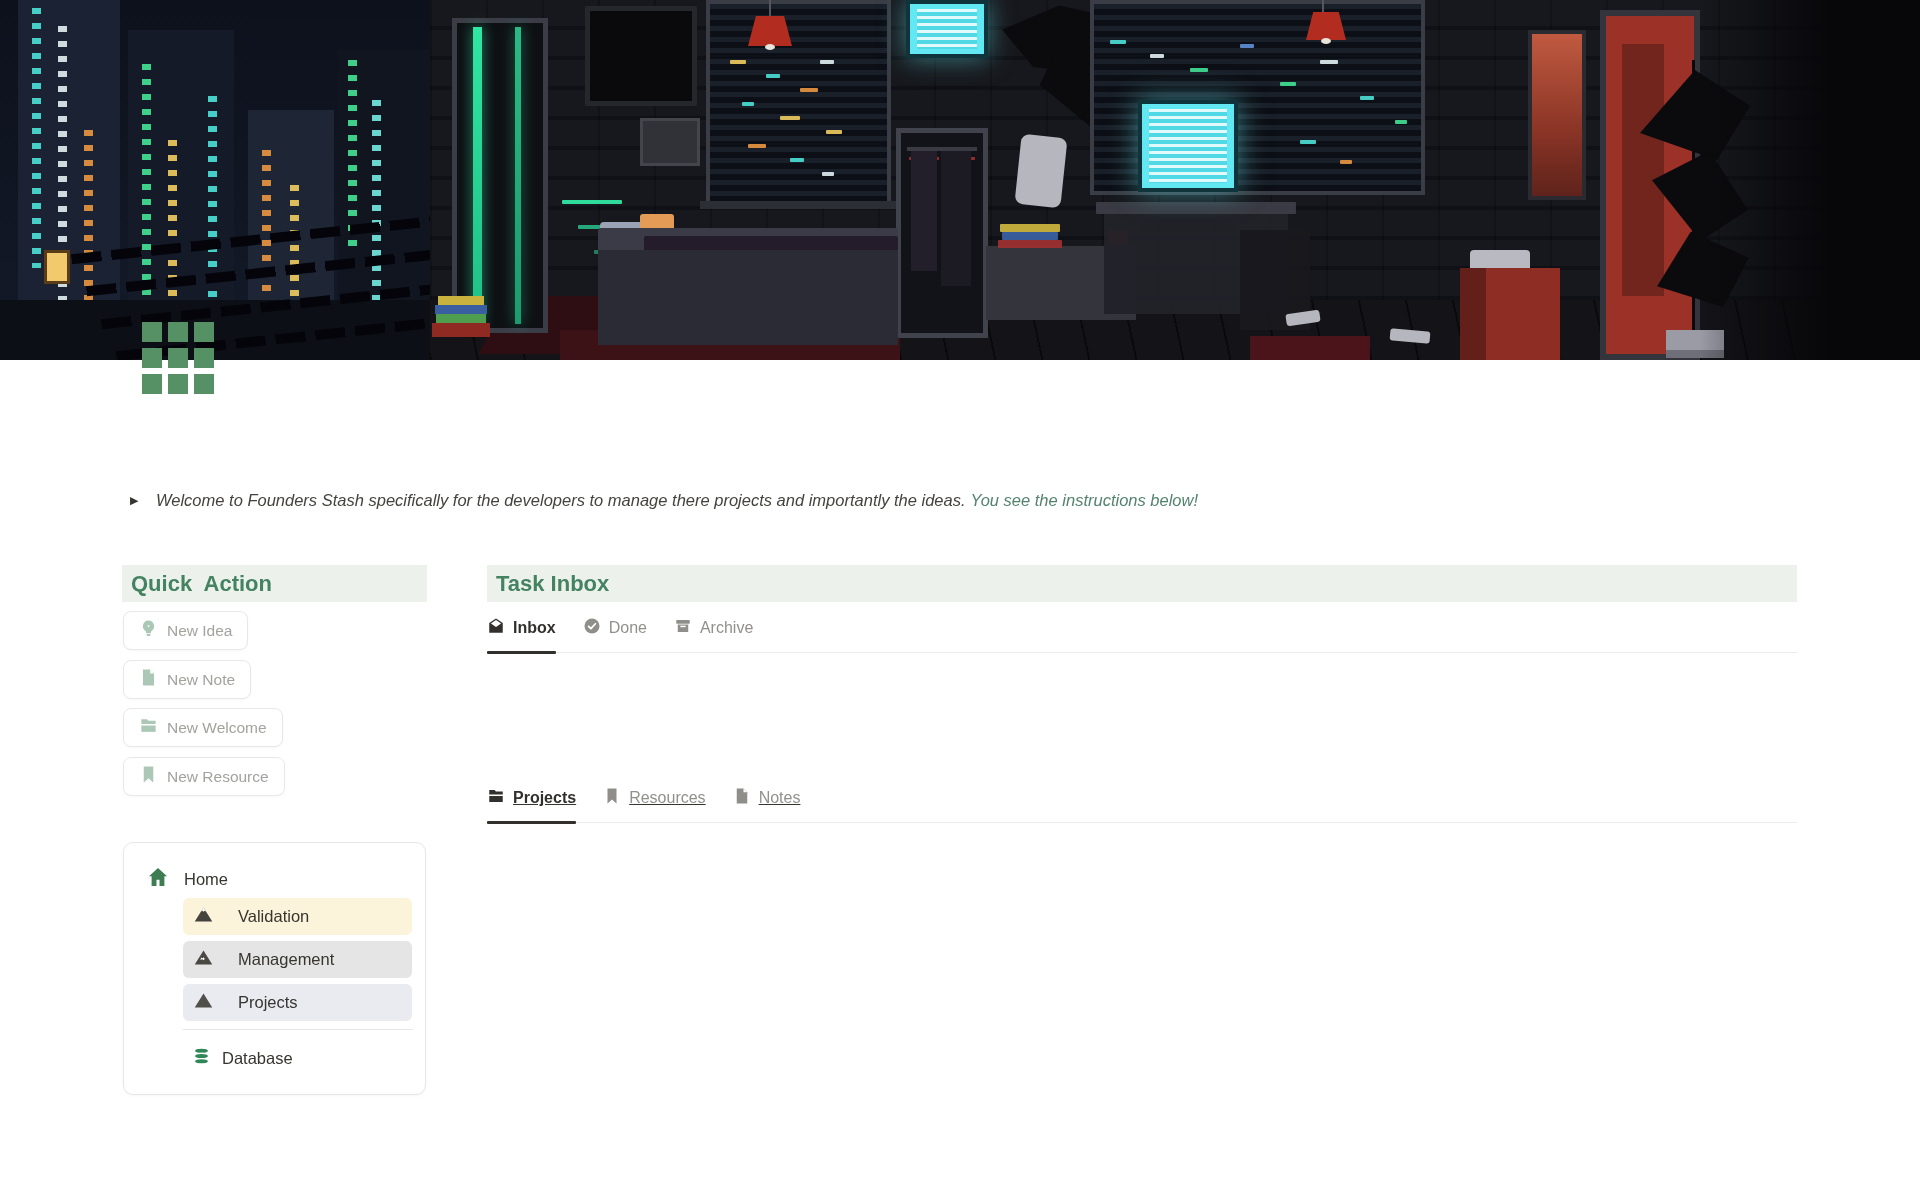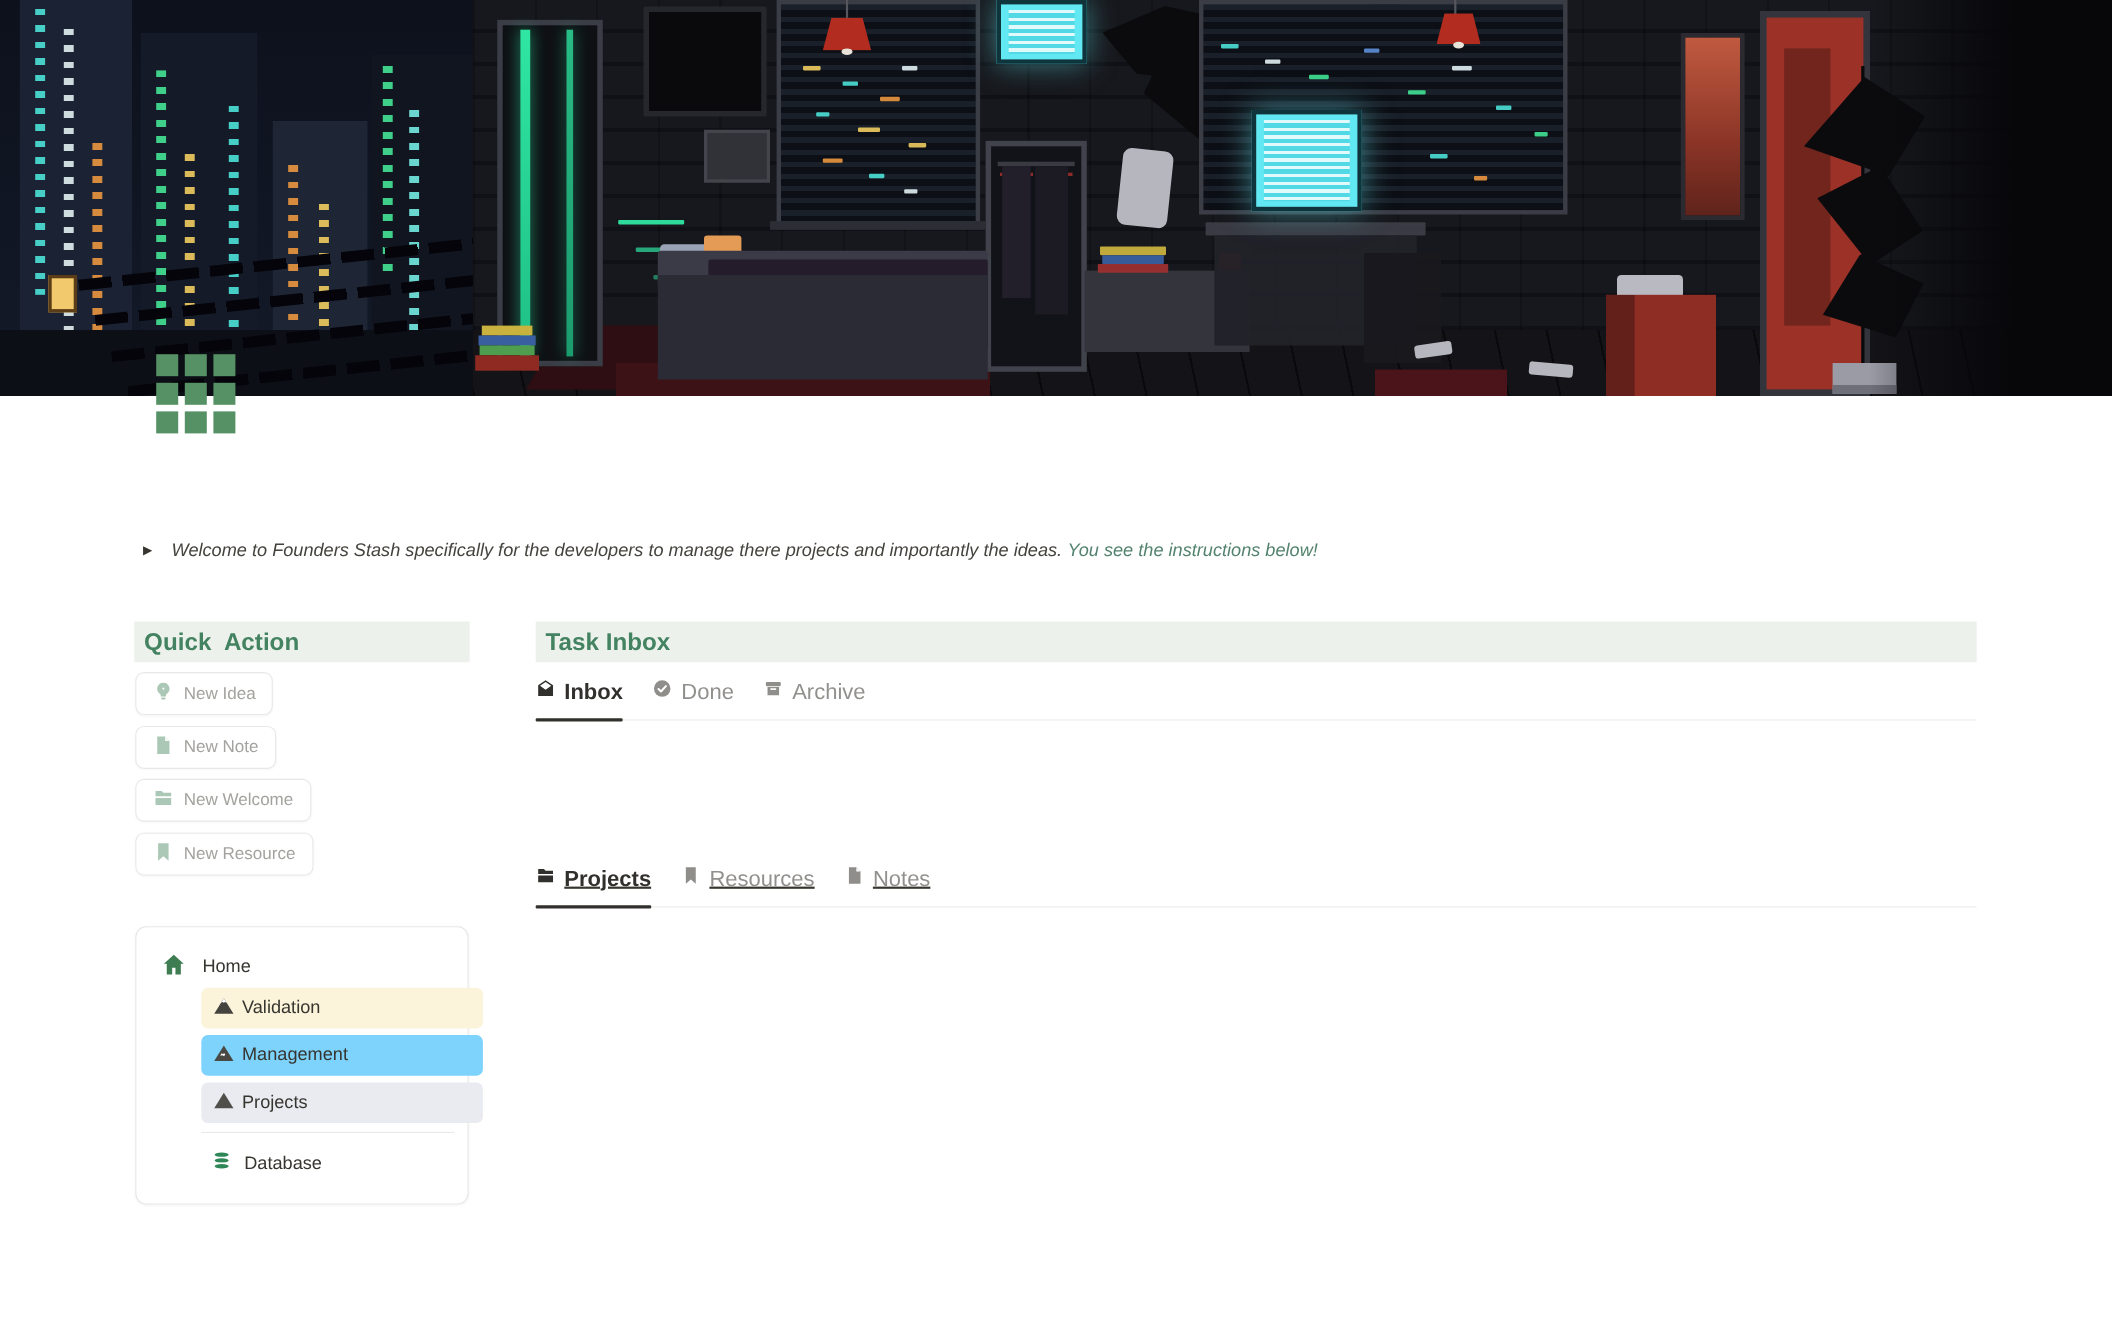--- a/index.html
+++ b/index.html
@@ -84,34 +84,34 @@
   .qa-bar { left:122px; top:565px; width:305px; }
   .ti-bar { left:487px; top:565px; width:1310px; }
   .cw-bar { left:487px; top:735px; width:1310px; }
 
   .qa-btn { position:absolute; left:123px; height:39px; display:inline-flex; align-items:center; gap:9px;
             background:#fff; border:1px solid #e8e8e6; border-radius:8px; padding:0 15px;
             font-family:inherit; font-size:15.5px; color:#a3a29e; cursor:pointer; box-shadow:0 1px 2px rgba(0,0,0,.03); }
   .qa-btn svg { flex:0 0 auto; }
 
   .tabs { position:absolute; left:487px; width:1310px; display:flex; gap:27px; border-bottom:1px solid #ececea; padding-bottom:11px; }
-  .tab { position:relative; display:flex; align-items:center; gap:8px; font-size:20px; color:#91908d; cursor:pointer; padding-bottom:2px; }
+  .tab { position:relative; display:flex; align-items:center; gap:8px; font-size:16px; color:#91908d; cursor:pointer; padding-bottom:2px; }
   .tab.active { color:#32302c; font-weight:600; }
   .tab.active::after { content:''; position:absolute; left:0; right:0; bottom:-13px; height:3px; background:#32302c; border-radius:1px; }
   .tabs-1 { top:617px; }
   .tabs-2 { top:787px;text-decoration:underline; }
 
   .home-card { position:absolute; left:123px; top:842px; width:303px; height:253px; background:#fff;
                border:1px solid #e7e7e5; border-radius:10px; box-shadow:0 1px 3px rgba(0,0,0,.04); }
   .home-card .u { text-decoration-color:rgba(55,53,47,.25); text-underline-offset:3px; text-decoration-thickness:1px; }
   .home-row { position:absolute; left:22px; top:22px; display:flex; align-items:center; gap:14px; font-size:16.5px; font-weight:500; cursor:pointer; }
-  .card-item { position:absolute; left:59px; width:256px; height:37px; border-radius:6px;
-               display:flex; align-items:center; padding-left:10px; gap:6px; font-size:16.5px; cursor:pointer; }
+  .card-item { position:absolute; left:59px; width:229px; height:37px; border-radius:6px;
+               display:flex; align-items:center; padding-left:10px; gap:24px; font-size:16.5px; cursor:pointer; }
   .ci-validation { top:55px; background:#fbf3da; }
-  .ci-management { top:98px; background:#7dd3fc; }
+  .ci-management { top:98px; background:#e5e5e5; }
   .ci-mindset { top:141px; background:#eaebf1; }
   .card-div { position:absolute; left:59px; top:186px; width:230px; height:1px; background:#e8e8e6; }
   .db-row { position:absolute; left:59px; top:198px; width:221px; height:34px; display:flex; align-items:center; padding-left:8px; gap:10px; font-size:16.5px; cursor:pointer; }
 </style>
 </head>
 <body>
 
 <div class="screen">
 
   <div class="cover">

